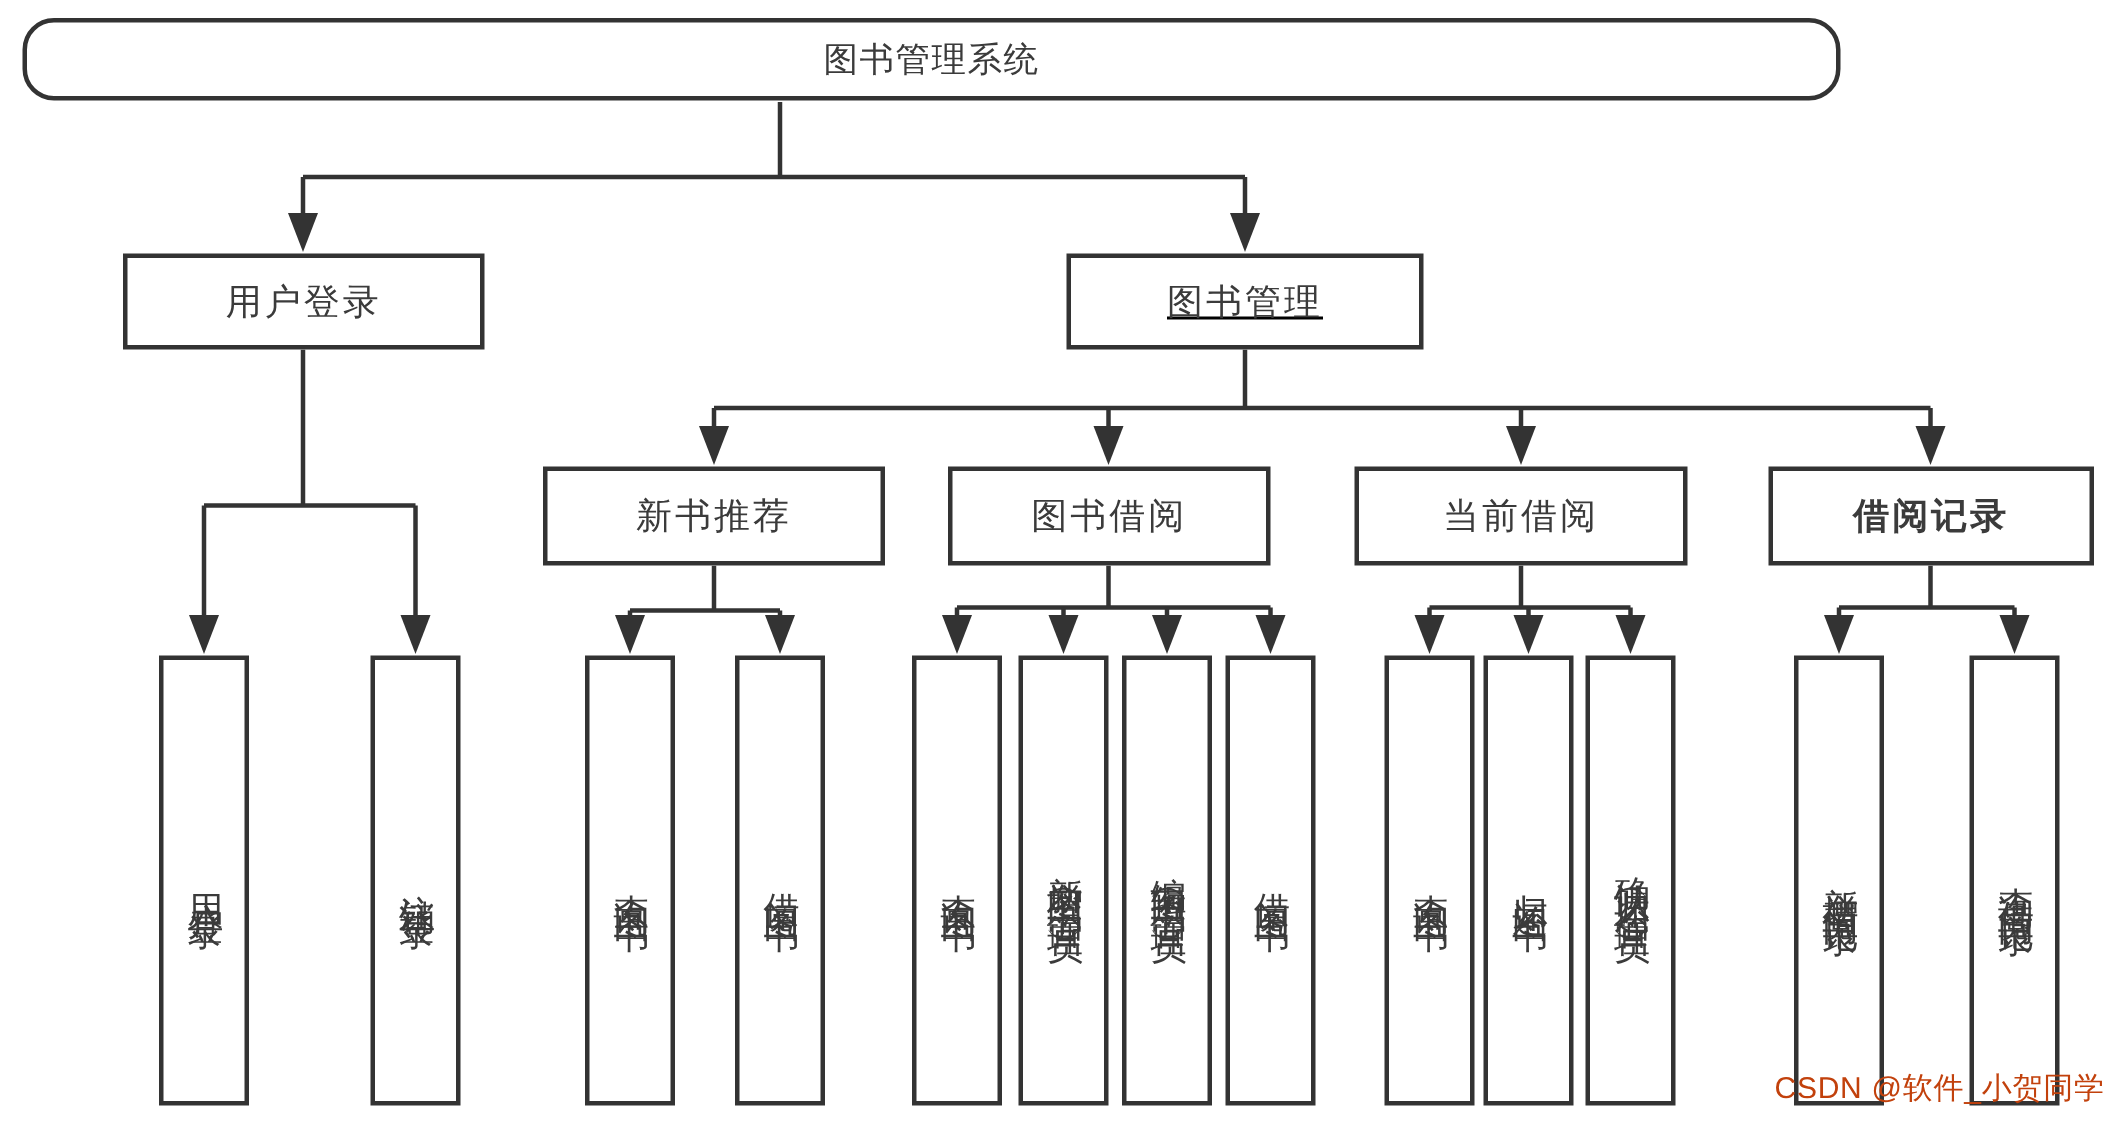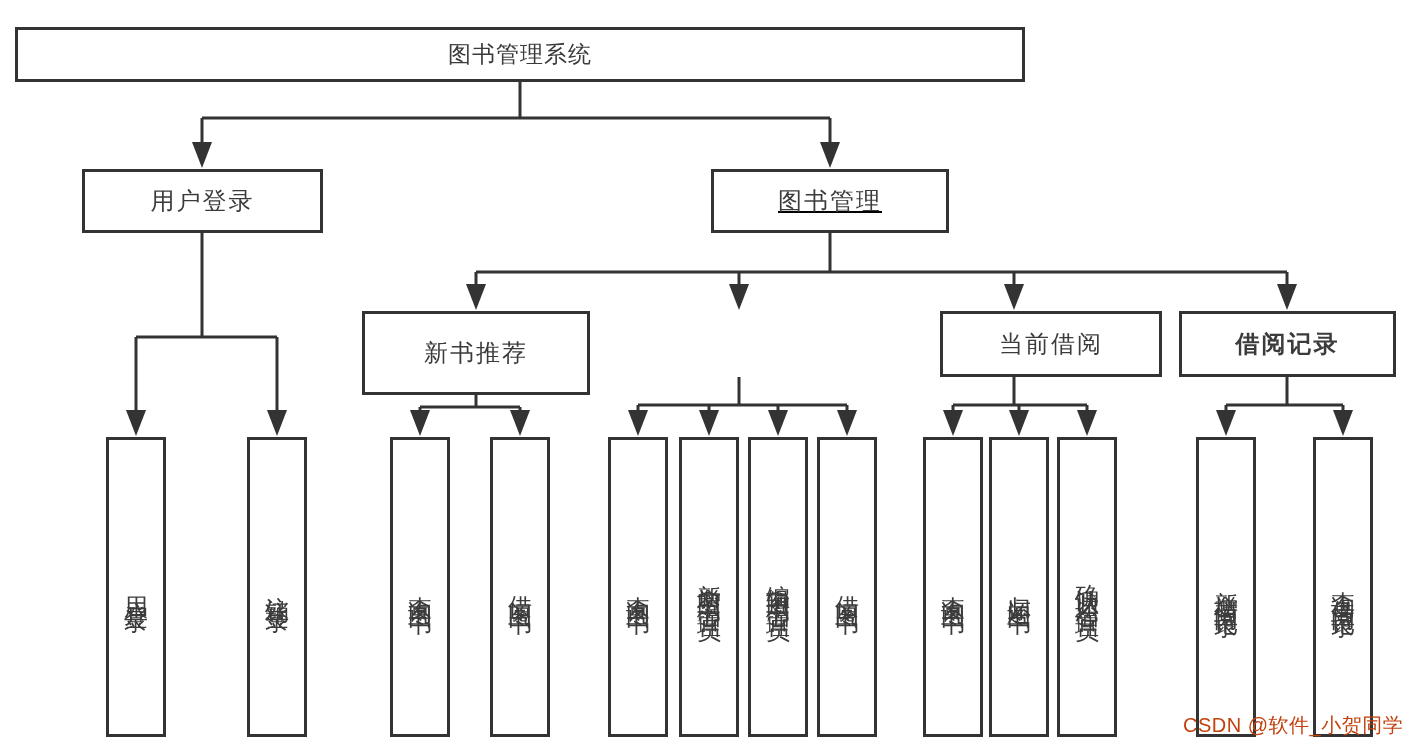--- a/index.html
+++ b/index.html
@@ -43,26 +43,26 @@
   }
   .vlabel {
     color: #3b3b3b;
     writing-mode: vertical-rl;
     font-size: 24px;
     letter-spacing: 5px;
     line-height: 1;
     white-space: nowrap;
   }
   
-  .n-root          { left: 15px;   top: 27px;  width: 1010px; height: 55px; }
+  .n-root          { left: 15px;   top: 12px;  width: 1212px; height: 55px; border-radius: 21px; }
   .n-user-login    { left: 82px;   top: 169px; width: 241px;  height: 64px; }
   .n-book-mgmt     { left: 711px;  top: 169px; width: 238px;  height: 64px; text-decoration: underline; }
-  .n-new-book-rec  { left: 362px;  top: 311px; width: 228px;  height: 84px; }
+  .n-new-book-rec  { left: 362px;  top: 311px; width: 228px;  height: 66px; }
   .n-book-borrow   { left: 632px;  top: 311px; width: 215px;  height: 66px; }
-  .n-cur-borrow    { left: 903px;  top: 311px; width: 222px;  height: 66px; margin-left: 37px; }
+  .n-cur-borrow    { left: 903px;  top: 311px; width: 222px;  height: 66px; }
   .n-borrow-rec    { left: 1179px; top: 311px; width: 217px;  height: 66px; font-weight: bold; }
   .leaf            { top: 437px; width: 60px; height: 300px; }
   .leaf-a { left: 106px; }
   .leaf-b { left: 247px; }
   .leaf-c { left: 390px; }
   .leaf-d { left: 490px; }
   .leaf-e { left: 608px; }
   .leaf-f { left: 679px; }
   .leaf-g { left: 748px; }
   .leaf-h { left: 817px; }
@@ -163,20 +163,23 @@
   <div class="box n-user-login">
     <span class="hlabel">用户登录</span>
   </div>
   <div class="box n-book-mgmt">
     <span class="hlabel">图书管理</span>
   </div>
 
   <div class="box n-new-book-rec">
     <span class="hlabel">新书推荐</span>
   </div>
+  <div class="box n-book-borrow">
+    <span class="hlabel">图书借阅</span>
+  </div>
   <div class="box n-cur-borrow">
     <span class="hlabel">当前借阅</span>
   </div>
   <div class="box n-borrow-rec">
     <span class="hlabel">借阅记录</span>
   </div>
 
   <div class="box leaf leaf-a">
     <span class="vlabel">用户登录</span>
   </div>

